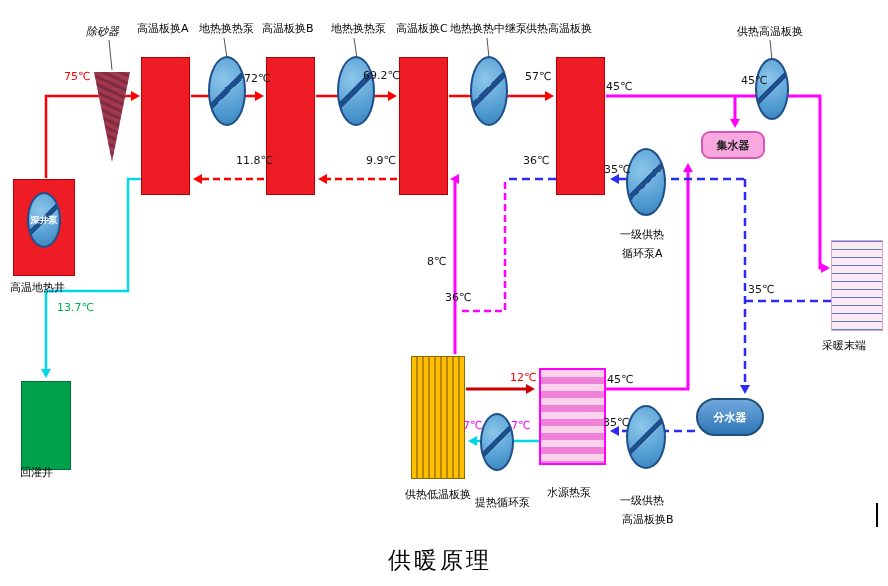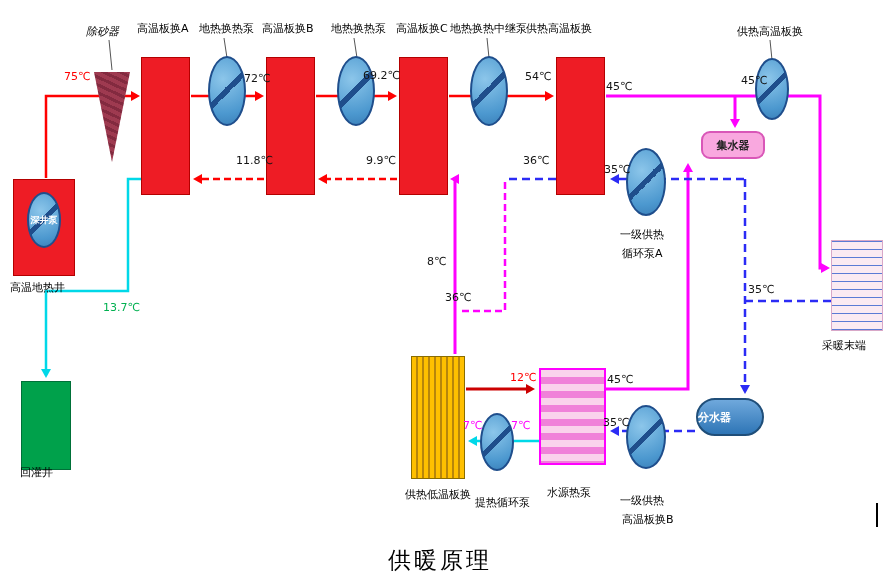--- a/index.html
+++ b/index.html
@@ -13,28 +13,28 @@
         background:linear-gradient(135deg,rgba(0,0,0,0) 45%,#1F4E8C 45%,#1F4E8C 53%,rgba(0,0,0,0) 53%),
                    radial-gradient(circle at 38% 32%,#8CC6EA,#4C98CF 70%,#3A7FB8);}
   .funnel{background:repeating-linear-gradient(25deg,rgba(60,0,20,.28) 0 3px,rgba(0,0,0,0) 3px 7px),#9E3A50;
           clip-path:polygon(0 0,100% 0,50% 100%);}
   .well{background:#EE1C25;border:1px solid #B30000;}
   .green-well{background:#00A14B;border:1px solid #007038;}
   .collector{background:#F9A8DF;border:2px solid #D957B8;border-radius:9px;
              display:flex;align-items:center;justify-content:center;
              font-size:11px;font-weight:bold;color:#222;}
   .distributor{background:linear-gradient(180deg,#6FA8DC,#2E75B6);border:2px solid #1F4E79;border-radius:19px;
-               display:flex;align-items:center;justify-content:flex-start;
+               display:flex;align-items:center;justify-content:center;
                font-size:11px;font-weight:bold;color:#fff;}
   .lowtemp{background:repeating-linear-gradient(90deg,#FFC000 0 4px,#B8860B 4px 6px);border:1px solid #8a6d00;}
   .wshp{background:repeating-linear-gradient(180deg,#FAD2EC 0 7px,#F081D9 7px 14px);border:2px solid #FF00FF;}
   .terminal{background:repeating-linear-gradient(180deg,#5B7BD5 0 1.5px,#FBEAF2 1.5px 8px);border:1px solid #d8a8c8;}
   .lbl{position:absolute;z-index:3;font-size:11px;color:#000;white-space:nowrap;line-height:1.2;}
   .temp{position:absolute;z-index:3;font-size:11px;color:#141414;white-space:nowrap;}
-  .t-red{color:#FF0000;text-align:center;} .t-green{color:#00B050;margin-left:46px;} .t-mag{color:#FF00FF;}
+  .t-red{color:#FF0000;text-align:center;} .t-green{color:#00B050;} .t-mag{color:#FF00FF;}
   .pump-text{display:flex;align-items:center;justify-content:center;width:100%;height:100%;
              font-size:9px;color:#fff;font-weight:bold;}
   .title{position:absolute;z-index:3;font-family:Liberation Serif, serif;
          font-size:23px;color:#000;letter-spacing:3px;white-space:nowrap;text-align:center;}
   .cursor-bar{position:absolute;z-index:3;background:#000;}
 </style>
 </head>
 <body>
 
 <div id="canvas">
@@ -172,21 +172,21 @@
   <div class="lbl" style="left:405px;top:488px;">供热低温板换</div>
   <div class="lbl" style="left:475px;top:496px;">提热循环泵</div>
   <div class="lbl" style="left:547px;top:486px;">水源热泵</div>
   <div class="lbl" style="left:620px;top:494px;">一级供热</div>
   <div class="lbl" style="left:622px;top:513px;">高温板换B</div>
   <div class="lbl" style="left:822px;top:339px;">采暖末端</div>
 
   <div class="temp t-red" style="left:64px;top:70px;">75℃</div>
   <div class="temp" style="left:244px;top:72px;">72℃</div>
   <div class="temp" style="left:363px;top:69px;">69.2℃</div>
-  <div class="temp" style="left:525px;top:70px;">54℃</div>
+  <div class="temp" style="left:525px;top:70px;">57℃</div>
   <div class="temp" style="left:606px;top:80px;">45℃</div>
   <div class="temp" style="left:741px;top:74px;">45℃</div>
   <div class="temp" style="left:236px;top:154px;">11.8℃</div>
   <div class="temp" style="left:366px;top:154px;">9.9℃</div>
   <div class="temp" style="left:523px;top:154px;">36℃</div>
   <div class="temp" style="left:604px;top:163px;">35℃</div>
   <div class="temp" style="left:445px;top:291px;">36℃</div>
   <div class="temp" style="left:427px;top:255px;">8℃</div>
   <div class="temp t-green" style="left:57px;top:301px;">13.7℃</div>
   <div class="temp" style="left:748px;top:283px;">35℃</div>

